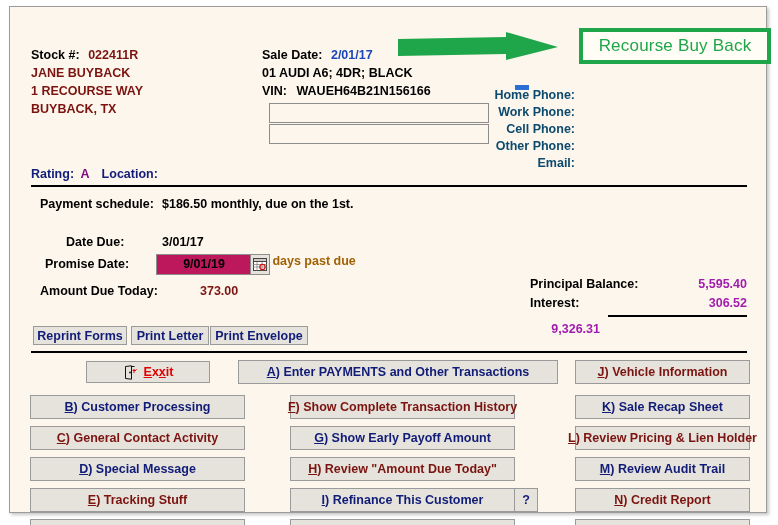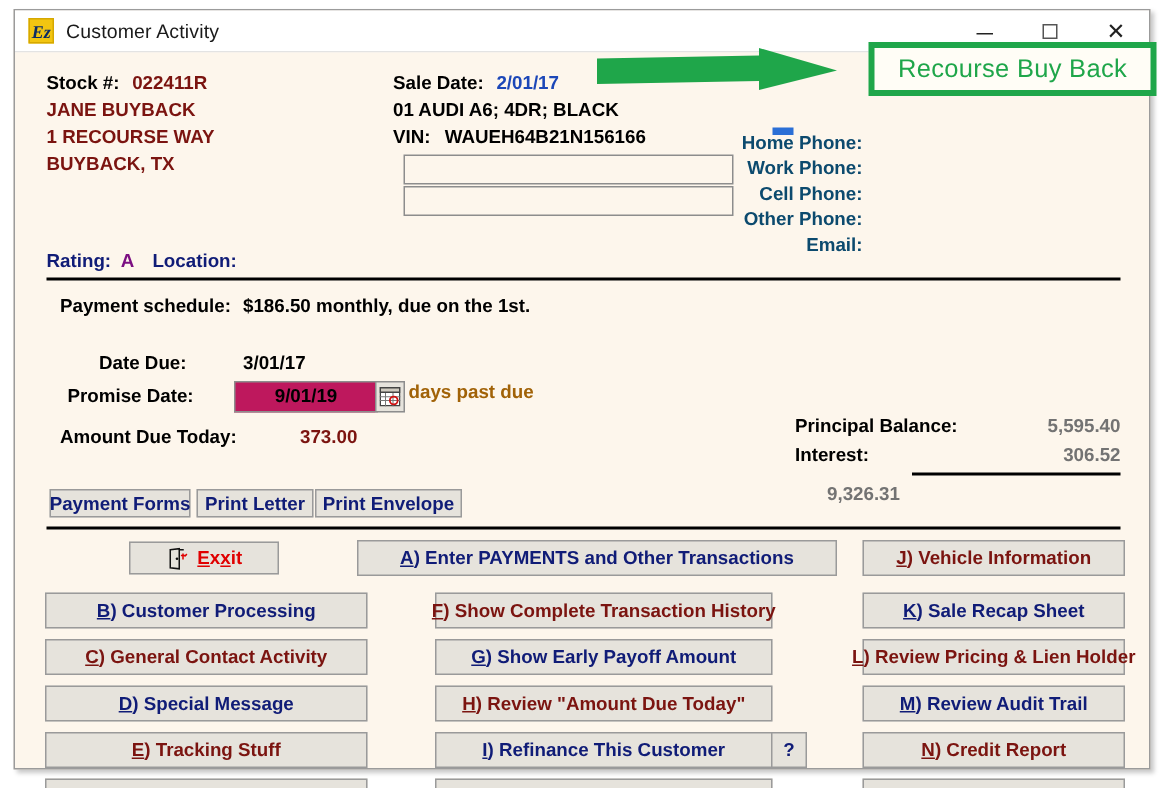--- a/index.html
+++ b/index.html
@@ -99,39 +99,39 @@
     background:#e6e3dc;border:1px solid #8d8d8d;box-sizing:border-box;
     display:flex;align-items:center;justify-content:center;
   }
   #amt-due-lbl{position:absolute;left:30px;top:249px;}
   #amt-due-val{position:absolute;left:190px;top:249px;}
 
   
   #bal{position:absolute;left:520px;top:240px;width:217px;}
   .bal-row{display:flex;justify-content:space-between;font-weight:bold;font-size:12.5px;line-height:19px;}
   .bal-row .bl{color:#000;}
-  .bal-row .bv{color:#737373;width:70px;text-align:right;}
+  .bal-row .bv{color:#a21caf;width:70px;text-align:right;}
   #bal-rule{height:2px;background:#000;margin:2px 0 3px 78px;}
 
   
   .btn{
     position:absolute;background:#e6e3dc;
     border:1px solid #9a9a9a;box-sizing:border-box;
     display:flex;align-items:center;justify-content:center;
     font-weight:bold;font-size:12.5px;white-space:nowrap;
   }
   .btn u{text-decoration:underline;}
   #pb1{left:23px;top:291px;width:94px;height:19px;}
   #pb2{left:121px;top:291px;width:78px;height:19px;}
   #pb3{left:200px;top:291px;width:98px;height:19px;}
   #rule2{position:absolute;left:21px;top:316px;width:716px;height:2px;background:#000;}
 
   
   .gbtn{height:24px;}
-  #exit-btn{left:76px;top:326px;width:100px;height:22px;color:#e00000;gap:6px;}
+  #exit-btn{left:76px;top:326px;width:124px;height:22px;color:#e00000;gap:6px;}
 
   .colL{left:20px;width:215px;}
   .colM{left:280px;width:225px;}
   .colR{left:565px;width:175px;}
   #a-btn{left:228px;top:325px;width:320px;height:24px;}
 
   
   #arrow{position:absolute;left:398px;top:32px;width:160px;height:34px;}
   #cal-box{
     position:absolute;left:579px;top:28px;width:192px;height:36px;
@@ -139,34 +139,20 @@
     display:flex;align-items:center;justify-content:center;
   }
   #cal-box span{font-size:17px;color:#1fa64a;letter-spacing:.2px;}
   #blue-frag{position:absolute;left:505px;top:50px;width:14px;height:5px;background:#2b6fd6;}
 </style>
 </head>
 <body>
 
 <div id="window">
 
-  <div id="titlebar">
-    <div id="app-icon">Ez</div>
-    <div id="title-text">Customer Activity</div>
-
-    <div class="wctrl" id="btn-min">
-      <span class="bar"></span>
-    </div>
-    <div class="wctrl" id="btn-max">
-      <span class="sq"></span>
-    </div>
-    <div class="wctrl" id="btn-close">
-      <span>✕</span>
-    </div>
-  </div>
 
   <div id="client">
 
     <div id="stock-row" class="lbl">
       <span>Stock #:</span>
       <span class="red" style="margin-left:5px;">022411R</span>
     </div>
     <div id="cust-name" class="lbl red">JANE BUYBACK</div>
     <div id="cust-addr" class="lbl red">1 RECOURSE WAY</div>
     <div id="cust-city" class="lbl red">BUYBACK, TX</div>
@@ -227,21 +213,21 @@
       <div class="bal-row">
         <span class="bl">Interest:</span>
         <span class="bv">306.52</span>
       </div>
       <div id="bal-rule"></div>
       <div class="bal-row">
         <span class="bv">9,326.31</span>
       </div>
     </div>
 
-    <div class="btn navy" id="pb1">Payment Forms</div>
+    <div class="btn navy" id="pb1">Reprint Forms</div>
     <div class="btn navy" id="pb2">Print Letter</div>
     <div class="btn navy" id="pb3">Print Envelope</div>
     <div id="rule2"></div>
 
     <div class="btn" id="exit-btn">
       <svg width="15" height="15" viewBox="0 0 15 15">
         <path d="M2.5 1.5 L8.5 0.8 L8.5 14.2 L2.5 13.5 Z" fill="none" stroke="#111" stroke-width="1"></path>
         <path d="M8.5 1.5 H11.5" stroke="#111" stroke-width="1"></path>
         <circle cx="7" cy="7.5" r="0.9" fill="#111"></circle>
         <path d="M11 4 v4 M9.6 5.4 h3.2 M13.6 4.4 l-1.6 1.6" stroke="#e00000" stroke-width="1"></path>

